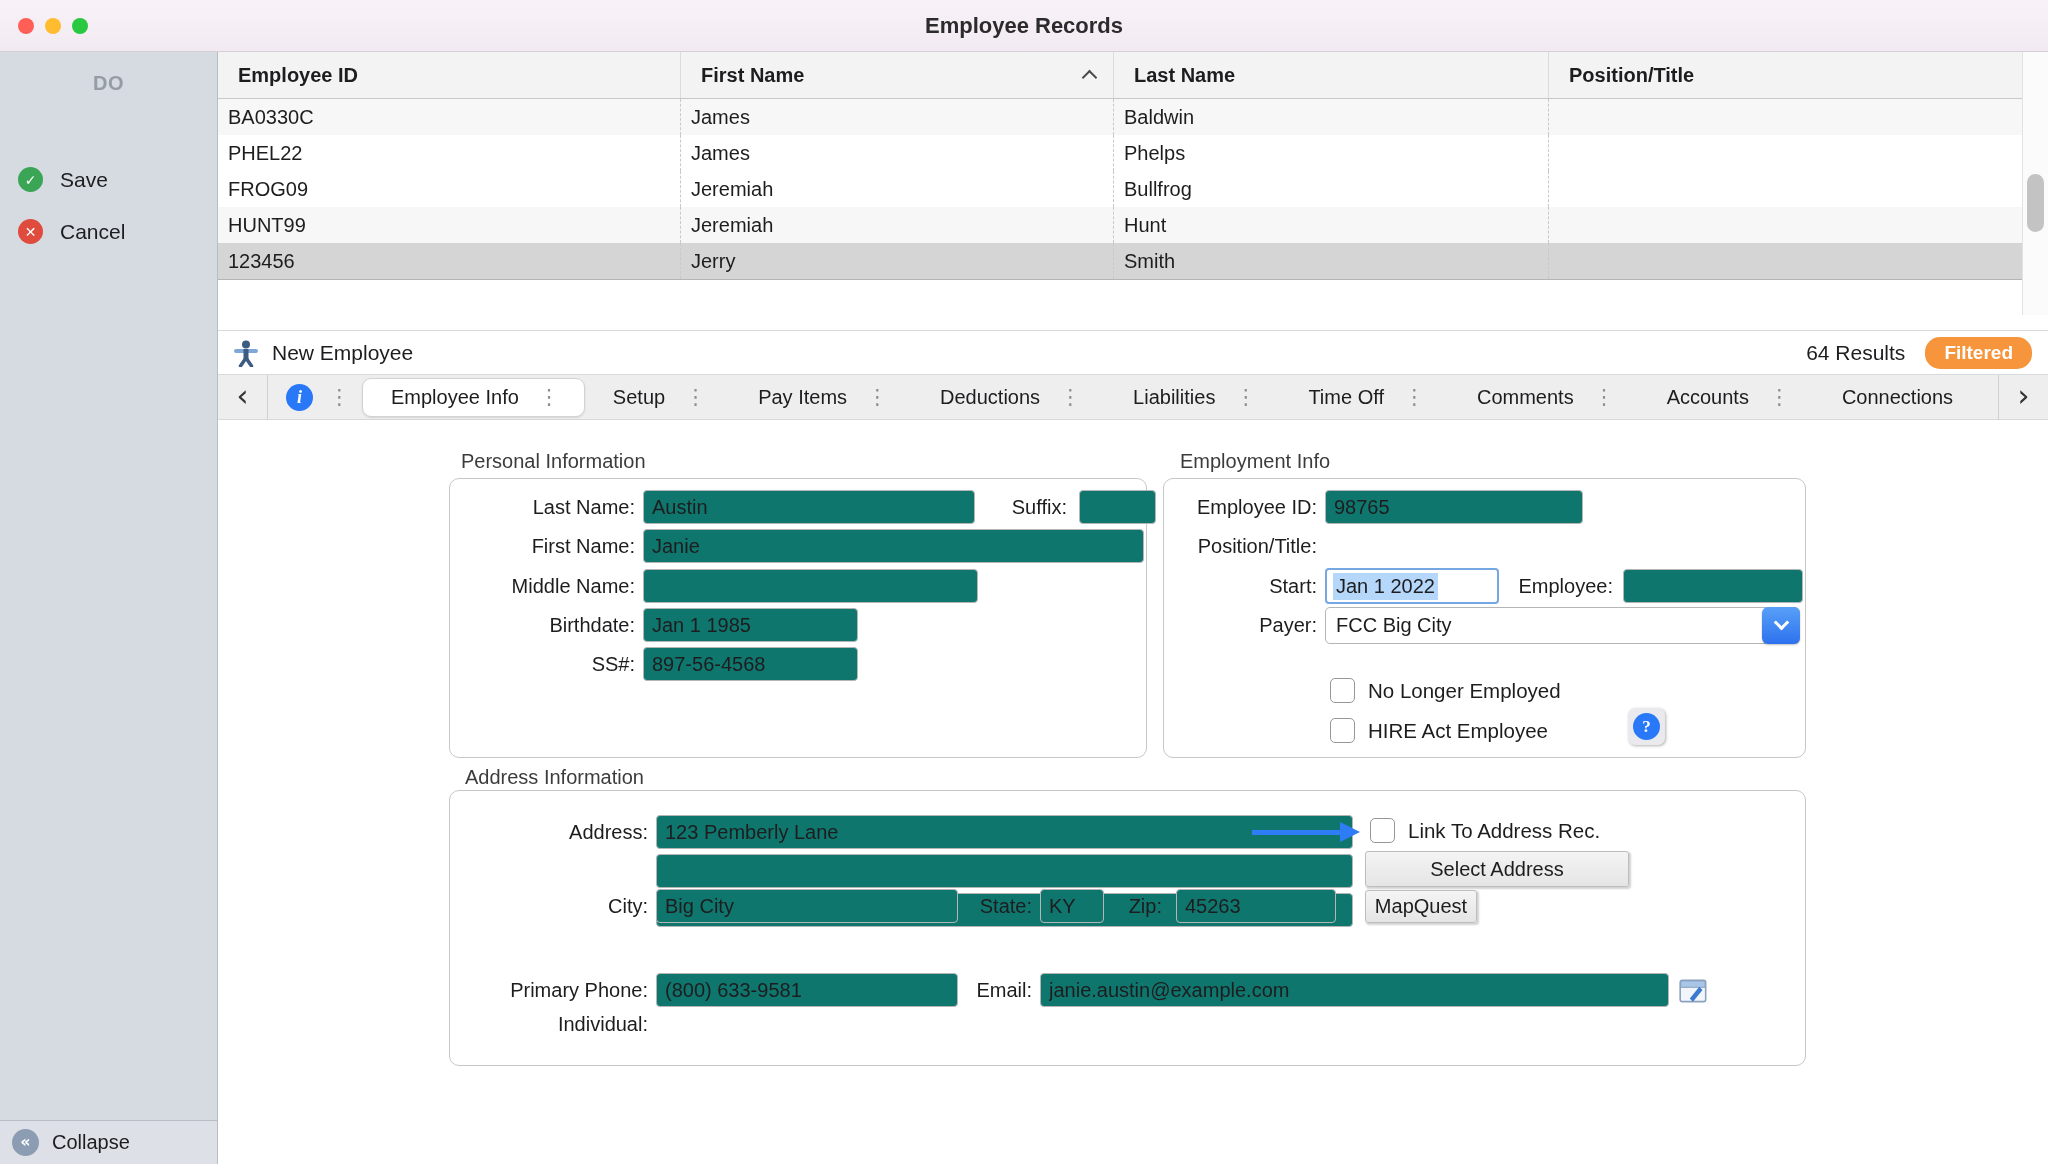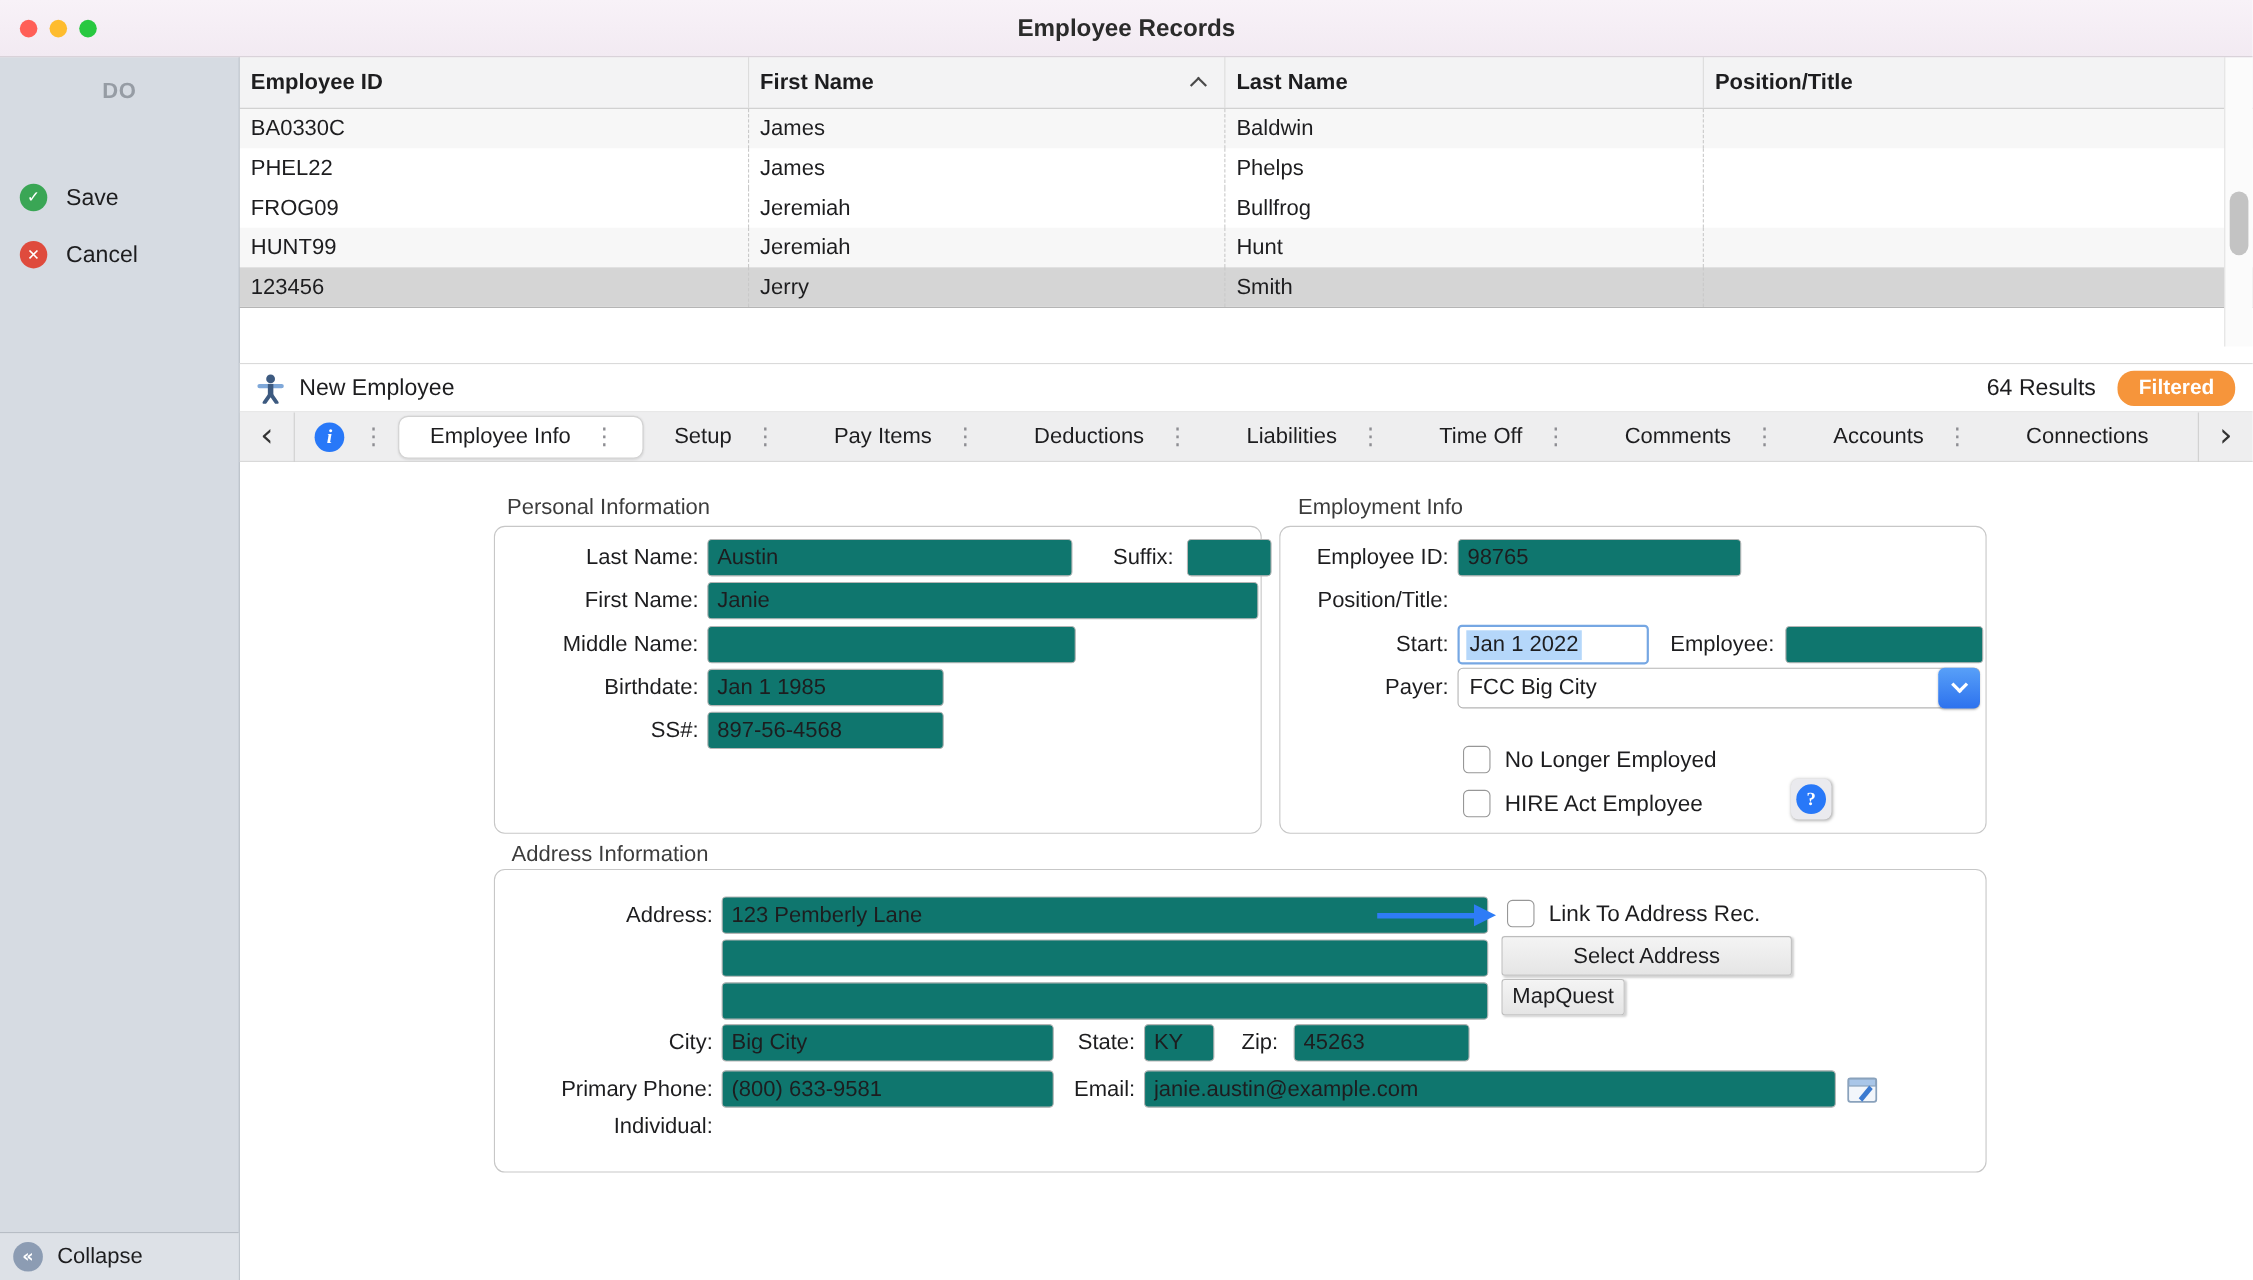--- a/index.html
+++ b/index.html
@@ -42,21 +42,21 @@
   .collapse-bar { position: absolute; left: 0; right: 0; bottom: 0; height: 44px;
     background: #dde1e7; border-top: 1px solid #b7bdc5; display: flex; align-items: center;
     gap: 13px; padding-left: 12px; font-size: 20px; }
   .collapse-icon { width: 27px; height: 27px; border-radius: 50%; background: #8c9cb3;
     color: #fff; display: flex; align-items: center; justify-content: center;
     font-size: 16px; font-weight: bold; font-family: "DejaVu Sans", sans-serif; padding-bottom: 2px; }
 
   
   .table { position: absolute; left: 218px; top: 52px; right: 0; }
   .t-head { display: flex; height: 47px; background: #f3f3f4; border-bottom: 1px solid #c8c8c8; }
-  .t-hcell { font-weight: bold; font-size: 20px; line-height: 46px; padding-left: 10px; position: relative; }
+  .t-hcell { font-weight: bold; font-size: 20px; line-height: 46px; padding-left: 20px; position: relative; }
   .t-hcell + .t-hcell { border-left: 1px solid #dcdcdc; }
   .c0 { width: 462px; } .c1 { width: 433px; } .c2 { width: 435px; } .c3 { width: 474px; }
   .sort-caret { position: absolute; right: 18px; top: 20px; width: 11px; height: 11px;
     border-top: 2.5px solid #4a4a4a; border-left: 2.5px solid #4a4a4a; transform: rotate(45deg); }
   .t-body { border-bottom: 1px solid #b5b5b5; }
   .t-row { display: flex; height: 36px; background: #ffffff; }
   .t-row.alt { background: #f7f7f7; }
   .t-row.selected { background: #d5d5d5; }
   .t-cell { font-size: 20px; line-height: 36px; padding-left: 10px; overflow: hidden; white-space: nowrap; }
   .t-cell + .t-cell { border-left: 1px dashed #c9c9c9; }
@@ -349,21 +349,21 @@
     <span class="flabel" style="width:199px;"></span>
     <input class="fld" style="width: 697px; margin-left: 8px;" value="">
   </div>
   <div class="btn" style="left:1365px; top:851px; width:264px; height:36px;">Select Address</div>
   <div class="frow" style="left:449px; top:892px;">
     <span class="flabel" style="width:199px;"></span>
     <input class="fld" style="width: 697px; margin-left: 8px;" value="">
   </div>
   <div class="btn" style="left:1365px; top:890px; width:112px; height:33px;">MapQuest</div>
 
-  <div class="frow" style="left:449px; top:930px;">
+  <div class="frow" style="left:449px; top:888px;">
     <span class="flabel" style="width:199px;">City:</span>
     <input class="fld" style="width: 302px; margin-left: 8px;" value="Big City">
     <span class="flabel" style="width:62px; margin-left:12px;">State:</span>
     <input class="fld" style="width: 64px; margin-left: 8px;" value="KY">
     <span class="flabel" style="width:46px; margin-left:12px;">Zip:</span>
     <input class="fld" style="width: 160px; margin-left: 14px;" value="45263">
   </div>
   <div class="frow" style="left:449px; top:972px;">
     <span class="flabel" style="width:199px;">Primary Phone:</span>
     <input class="fld" style="width: 302px; margin-left: 8px;" value="(800) 633-9581">

